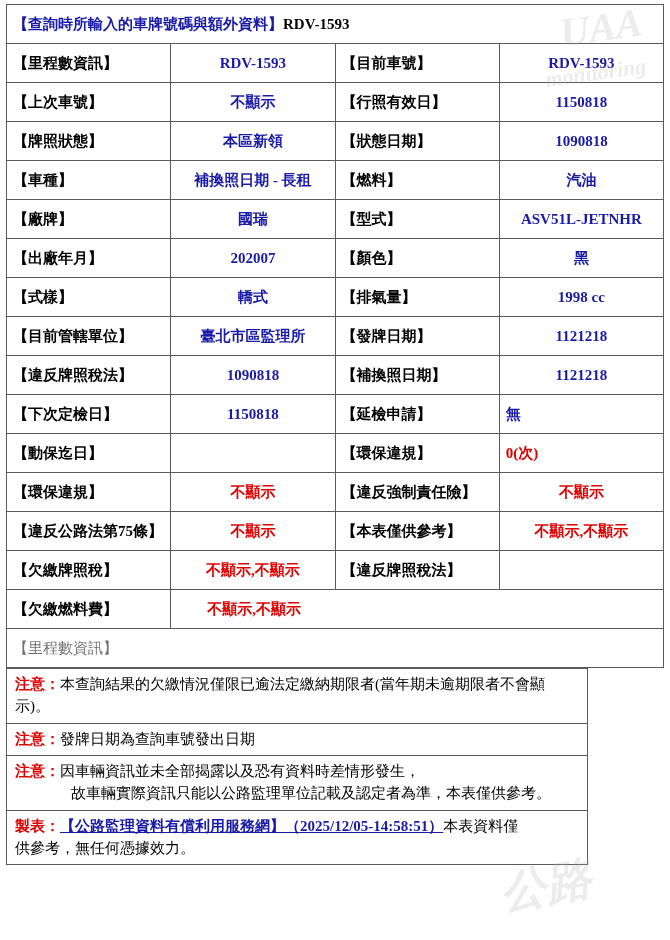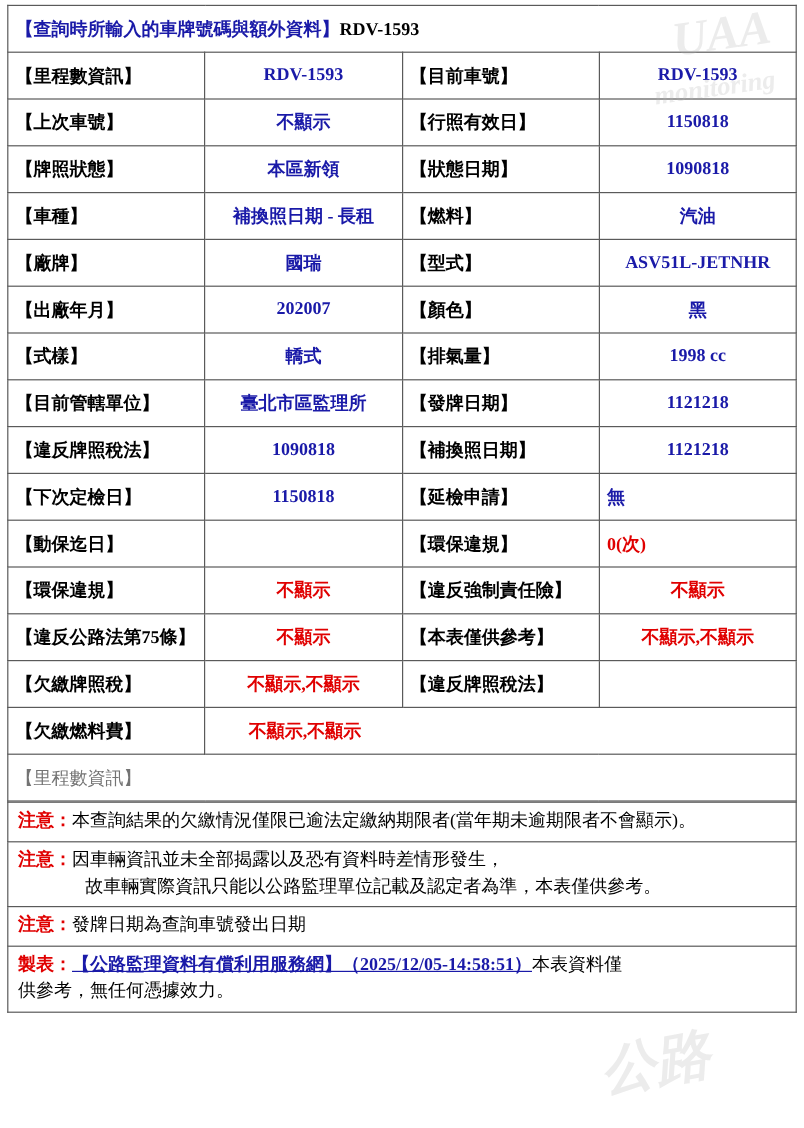--- a/index.html
+++ b/index.html
@@ -76,21 +76,21 @@
   .hdr-blue { color: #1a1aa8; }
   .full-left {
     text-align: left;
   }
   .mileage {
     color: #737373;
     font-weight: normal;
   }
   .note-tab {
     border-collapse: collapse;
-    width: 658px;
+    width: 582px;
     table-layout: fixed;
   }
   .note-tab td {
     border: 1px solid #5a5a5a;
     padding: 5px 8px;
     vertical-align: top;
     font-size: 15px;
     line-height: 1.45;
   }
   .note-key {
@@ -235,31 +235,31 @@
 
   <table class="note-tab">
     <tbody>
       <tr>
         <td>
           <span class="note-key">注意：</span><span class="note-body">本查詢結果的欠繳情況僅限已逾法定繳納期限者(當年期未逾期限者不會顯示)。</span>
         </td>
       </tr>
       <tr>
         <td>
+          <span class="note-key">注意：</span><span class="note-body">發牌日期為查詢車號發出日期</span>
+        </td>
+      </tr>
+      <tr>
+        <td>
           <span class="note-key">注意：</span><span class="note-body">因車輛資訊並未全部揭露以及恐有資料時差情形發生，</span><br>
           <span class="note-body note-indent" style="padding-left:56px">故車輛實際資訊只能以公路監理單位記載及認定者為準，本表僅供參考。</span>
         </td>
       </tr>
       <tr>
         <td>
-          <span class="note-key">注意：</span><span class="note-body">發牌日期為查詢車號發出日期</span>
-        </td>
-      </tr>
-      <tr>
-        <td>
           <span class="note-key">製表：</span><span class="blue-b">【公路監理資料有償利用服務網】</span><span class="blue-b">（2025/12/05-14:58:51）</span><span class="note-body">本表資料僅</span><br>
           <span class="note-body">供參考，無任何憑據效力。</span>
         </td>
       </tr>
     </tbody>
   </table>
 
 </div>
 
 </body></html>

